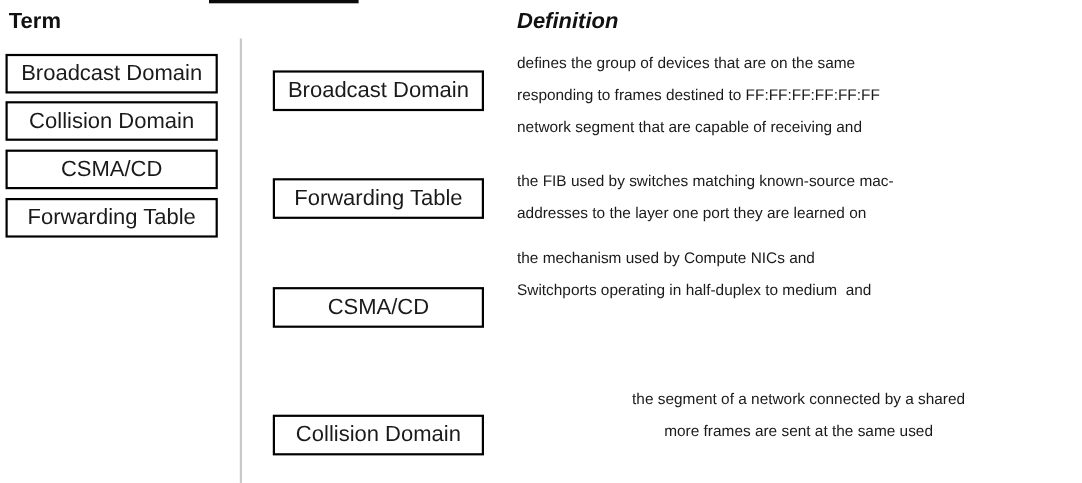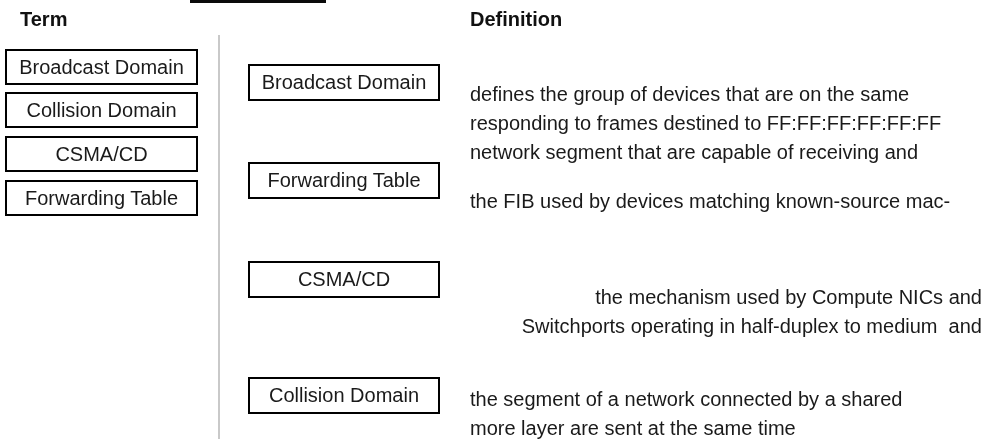--- a/index.html
+++ b/index.html
@@ -15,22 +15,22 @@
     font-family: "Liberation Sans", sans-serif;
     color: #1a1a1a;
   }
   .hdr {
     position: absolute;
     font-size: 20px;
     font-weight: bold;
     color: #111111;
     white-space: pre;
   }
-  #term-header { left: 20px; top: 8px; }
-  #definition-header { left: 470px; top: 8px; }
+  #term-header { left: 8px; top: 8px; }
+  #definition-header { left: 470px; top: 8px; font-style: italic; }
 
   .crop-fragment {
     position: absolute;
     left: 190px; top: 0; width: 136px; height: 3px;
     background: #0a0a0a;
   }
 
   .divider {
     position: absolute;
     left: 218px; top: 35px;
@@ -59,29 +59,28 @@
   .answer-box { left: 248px; width: 192px; height: 37px; }
   .a0 { top: 64px; }
   .a1 { top: 162px; }
   .a2 { top: 261px; }
   .a3 { top: 377px; }
 
   .definition {
     position: absolute;
     left: 470px;
     width: 512px;
-    font-size: 20px;
+    font-size: 14px;
     line-height: 29px;
     color: #1a1a1a;
-    margin-top: 37px;
   }
   .d0 { top: 43px; }
   .d1 { top: 150px; }
-  .d2 { top: 246px; text-align: right; }
-  .d3 { top: 348px; }
+  .d2 { top: 220px; }
+  .d3 { top: 348px; text-align: center; }
   .def-line { white-space: pre; }
 </style>
 </head>
 <body>
 
 <div class="crop-fragment"></div>
 
 <div class="hdr" id="term-header">Term</div>
 <div class="hdr" id="definition-header">Definition</div>
 
@@ -97,24 +96,25 @@
 <div class="box answer-box a2">CSMA/CD</div>
 <div class="box answer-box a3">Collision Domain</div>
 
 <div class="definition d0">
   <div class="def-line">defines the group of devices that are on the same</div>
   <div class="def-line">responding to frames destined to FF:FF:FF:FF:FF:FF</div>
   <div class="def-line">network segment that are capable of receiving and</div>
 </div>
 
 <div class="definition d1">
-  <div class="def-line">the FIB used by devices matching known-source mac-</div>
+  <div class="def-line">the FIB used by switches matching known-source mac-</div>
+  <div class="def-line">addresses to the layer one port they are learned on</div>
 </div>
 
 <div class="definition d2">
   <div class="def-line">the mechanism used by Compute NICs and</div>
   <div class="def-line">Switchports operating in half-duplex to medium  and</div>
 </div>
 
 <div class="definition d3">
   <div class="def-line">the segment of a network connected by a shared</div>
-  <div class="def-line">more layer are sent at the same time</div>
+  <div class="def-line">more frames are sent at the same used</div>
 </div>
 
 </body></html>

